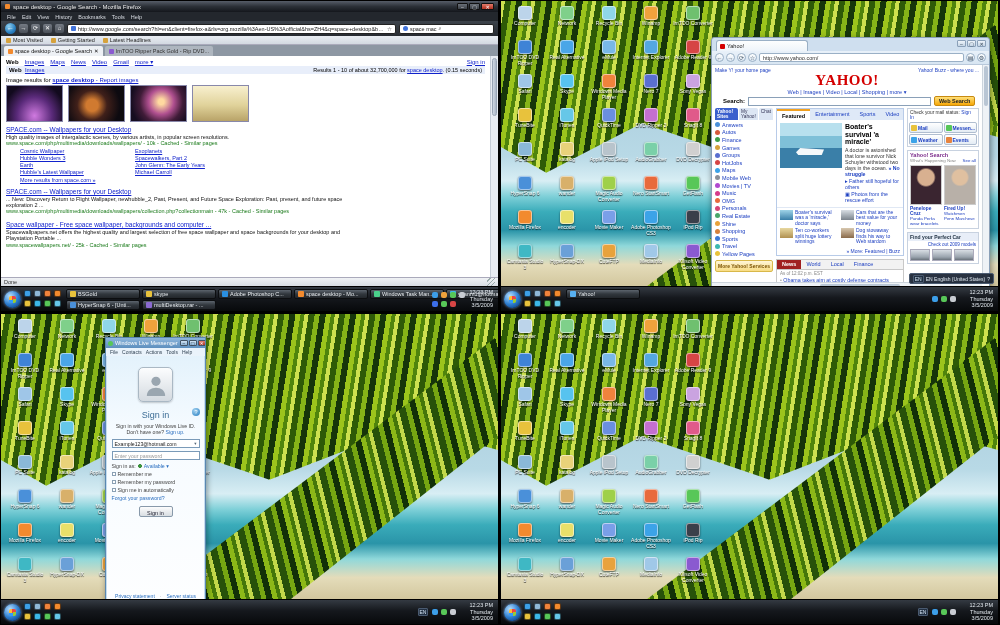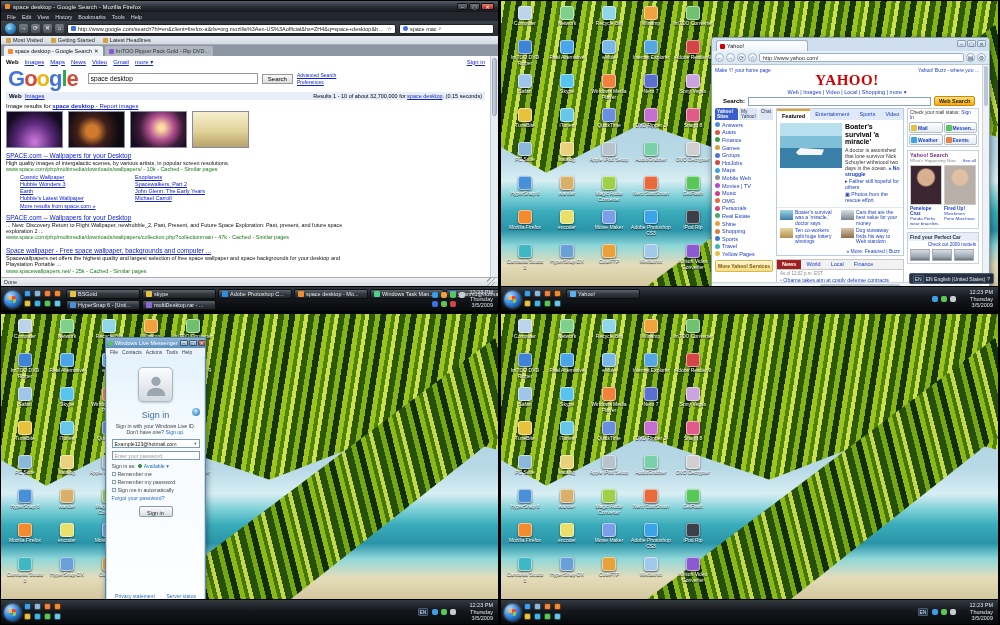--- a/index.html
+++ b/index.html
@@ -262,31 +262,20 @@
           <div class="glinks">
             <span class="b">Web</span>
             <span class="lk">Images</span>
             <span class="lk">Maps</span>
             <span class="lk">News</span>
             <span class="lk">Video</span>
             <span class="lk">Gmail</span>
             <span class="lk">more ▾</span>
             <span class="gsignin">Sign in</span>
           </div>
-          <div class="glogorow">
-            <span class="glogo"><span style="color: rgb(66, 116, 219);">G</span><span style="color: rgb(214, 73, 63);">o</span><span style="color: rgb(242, 181, 15);">o</span><span style="color: rgb(66, 116, 219);">g</span><span style="color: rgb(47, 168, 79);">l</span><span style="color: rgb(214, 73, 63);">e</span></span>
-            <span class="gsearcharea">
-              <input class="ginput" value="space desktop" style="">
-              <button class="gbtn">Search</button>
-              <span>
-                <div class="gadv">Advanced Search</div>
-                <div class="gadv">Preferences</div>
-              </span>
-            </span>
-          </div>
           <div class="gstats">
             <span><b>Web</b>&nbsp;&nbsp;<span class="lk">Images</span></span>
             <span class="right"><span>Results 1 - 10 of about 32,700,000 for </span><span class="lk">space desktop</span><span>. (0.15 seconds)</span></span>
           </div>
           <div class="gimgline">
             <span>Image results for </span><span class="lk" style="font-weight:bold">space desktop</span><span class="lk"> - Report images</span>
           </div>
           <div class="gthumbs">
               <span class="gthumb" style="background: radial-gradient(at 50% 85%, rgb(208, 122, 224) 0%, rgb(90, 42, 122) 45%, rgb(18, 10, 30) 80%);"></span>
               <span class="gthumb" style="background: radial-gradient(circle at 42% 55%, rgb(208, 122, 48) 0px, rgb(208, 122, 48) 16%, rgb(64, 32, 26) 40%, rgb(13, 10, 16) 75%);"></span>

